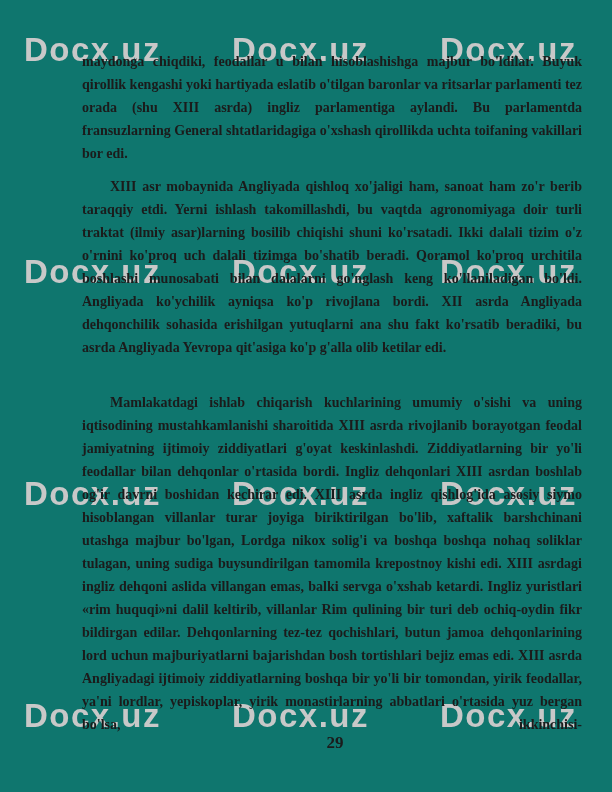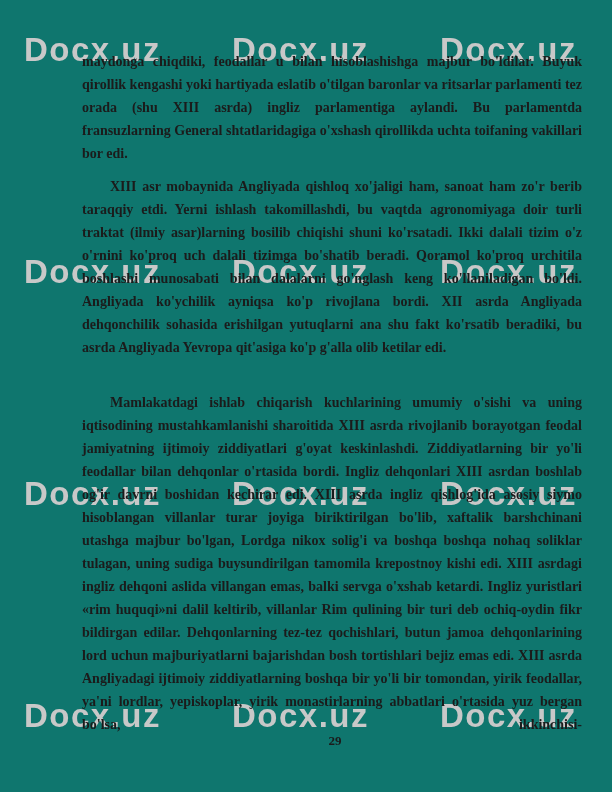--- a/index.html
+++ b/index.html
@@ -40,21 +40,21 @@
   .content p { margin: 0 0 10px 0; }
   .content p.indented { text-indent: 28px; }
   .content p.continues { text-align-last: justify; margin-top: 32px; }
   .page-number {
     position: absolute;
     left: 85px;
     top: 733px;
     width: 500px;
     z-index: 1;
     text-align: center;
-    font-size: 13px;
+    font-size: 17px;
     color: #1b1b1b;
   }
 </style>
 </head>
 <body>
 
 <div class="page">
 
   <div class="watermark-layer">
     <span class="watermark" style="left:24px;  top:31px;">Docx.uz</span>

